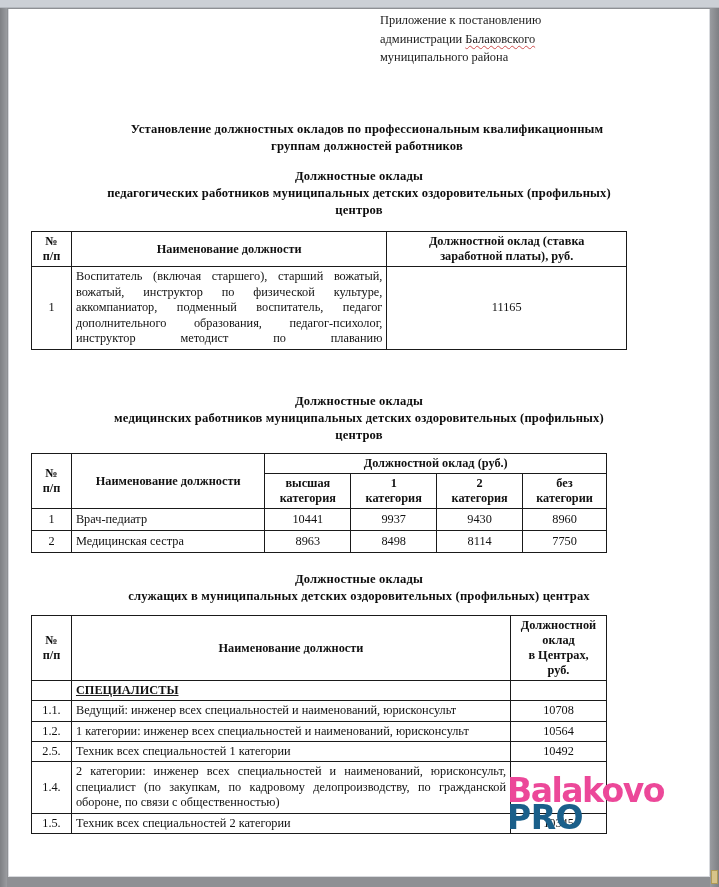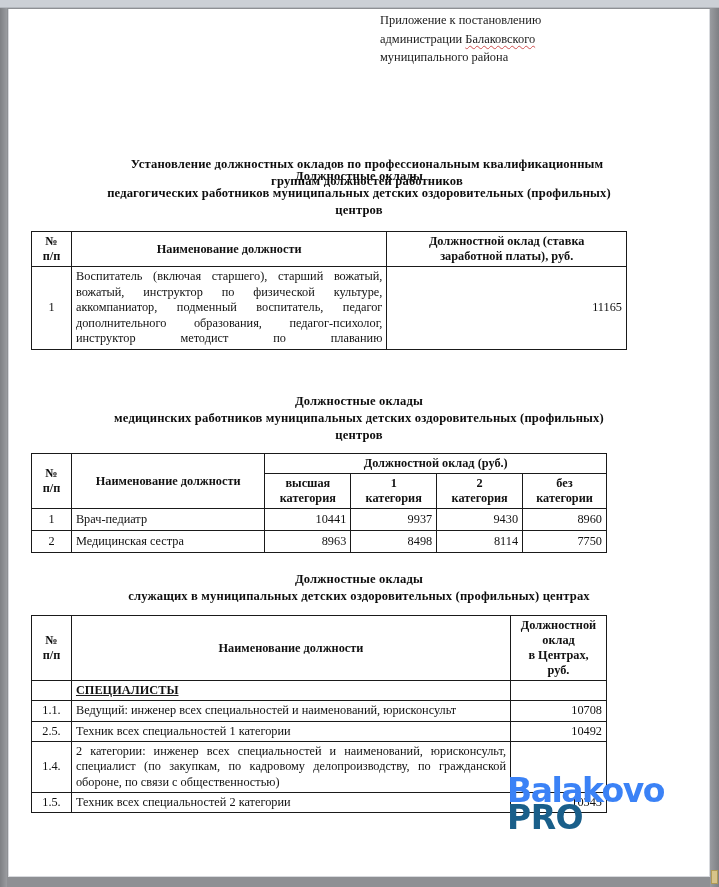--- a/index.html
+++ b/index.html
@@ -92,21 +92,20 @@
     line-height: 17px;
     color: #0d0d0d;
     letter-spacing: 0.15px;
   }
 
   .main-title {
     position: absolute;
     left: 16px; right: 0;
     top: 112px;
     padding: 0 54px;
-    margin-top: 35px;
   }
   .sec2-title {
     position: absolute;
     left: 0; right: 0;
     top: 159px;
     padding: 0 30px;
   }
   .sec3-title {
     position: absolute;
     left: 0; right: 0;
@@ -132,21 +131,21 @@
     border: 1px solid #1a1a1a;
     padding: 2px 4px;
     vertical-align: middle;
   }
   table.doc th {
     font-weight: bold;
     text-align: center;
     line-height: 15px;
   }
   td.num { text-align: center; }
-  td.money { text-align: right; margin-top: 20px; }
+  td.money { text-align: center; margin-top: 20px; }
   td.justify {
     text-align: justify;
     text-align-last: justify;
     line-height: 15.5px;
     padding: 2px 5px;
   }
   td.justify-last-left {
     text-align: justify;
     text-align-last: left;
     line-height: 15.5px;
@@ -210,21 +209,21 @@
     top: 768px;
     width: 180px;
     pointer-events: none;
     font-family: "DejaVu Sans", sans-serif;
     font-weight: bold;
     line-height: 0.82;
     letter-spacing: -1.5px;
   }
   #watermark .wm1 {
     font-size: 33px;
-    color: #3b82f6;
+    color: #ec4899;
     display: block;
   }
   #watermark .wm2 {
     font-size: 33px;
     color: #1a5f8a;
     display: block;
     letter-spacing: -0.5px;
   }
 </style>
 </head>
@@ -382,20 +381,25 @@
             <td></td>
             <td><span class="gl">СПЕЦИАЛИСТЫ</span></td>
             <td></td>
           </tr>
           <tr>
             <td class="num">1.1.</td>
             <td class="justify-last-left">Ведущий: инженер всех специальностей и наименований, юрисконсульт</td>
             <td class="money">10708</td>
           </tr>
           <tr>
+            <td class="num">1.2.</td>
+            <td class="justify-last-left">1 категории: инженер всех специальностей и наименований, юрисконсульт</td>
+            <td class="money">10564</td>
+          </tr>
+          <tr>
             <td class="num">2.5.</td>
             <td class="plain">Техник всех специальностей 1 категории</td>
             <td class="money">10492</td>
           </tr>
           <tr>
             <td class="num">1.4.</td>
             <td class="justify-last-left">2 категории: инженер всех специальностей и наименований, юрисконсульт, специалист (по закупкам, по кадровому делопроизводству, по гражданской обороне, по связи с общественностью)</td>
             <td class="money"></td>
           </tr>
           <tr>

